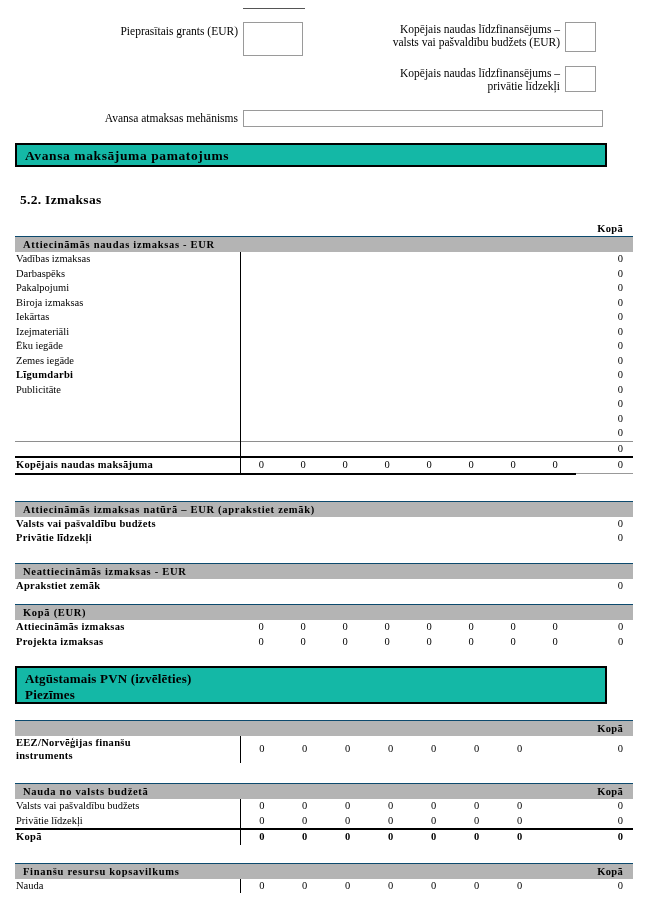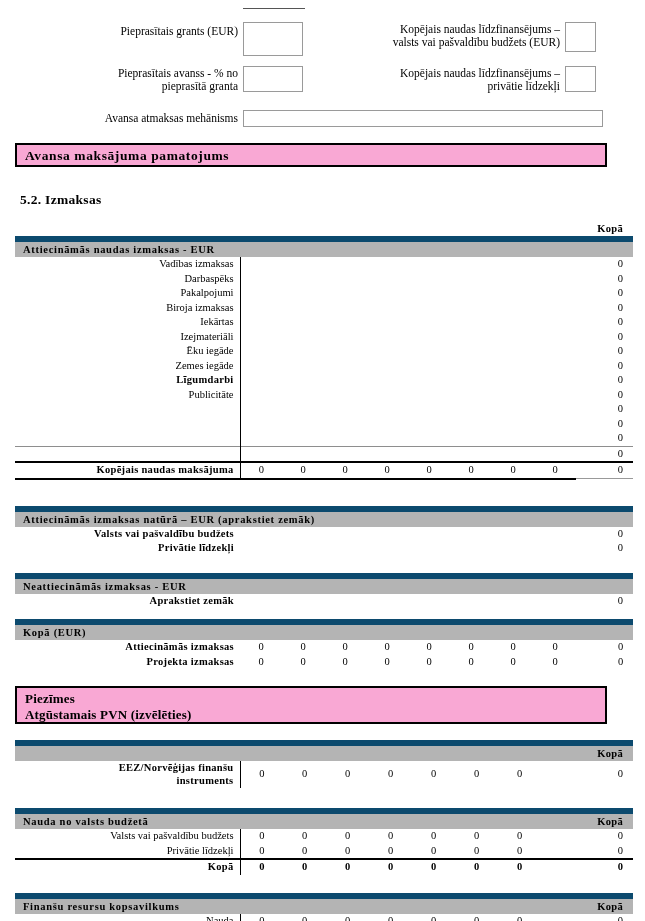--- a/index.html
+++ b/index.html
@@ -23,48 +23,48 @@
     font-family:"Liberation Serif", serif;
   }
   .fbox{
     border:1px solid #9a9a9a;background:#fff;box-sizing:border-box;
   }
 
   
   .banner{
     margin:0 auto;
     border:2px solid #000;
-    background:#f9a8d4;
+    background:#14b8a6;
     box-sizing:border-box;
     padding:3px 8px 12px 8px;
   }
   .banner-line{
     font-weight:bold;font-size:13.5px;letter-spacing:.6px;line-height:16px;
   }
   .banner-line.small{font-size:13px;letter-spacing:.2px;}
 
   
   .sect-h{
     font-weight:bold;font-size:13.5px;letter-spacing:.3px;
   }
 
   
   .tbl{border-collapse:collapse;table-layout:fixed;font-size:10.5px;}
   .grayhdr{
     background:#b4b4b4;
     font-weight:bold;font-size:10.5px;letter-spacing:.7px;
     padding:2px 4px 2px 8px;
-    border-top:6px solid #0c4a6e;
+    border-top:1px solid #0c4a6e;
   }
   .grayhdr.right{text-align:right;padding-right:10px;letter-spacing:.3px;}
   .kopa-top{
     text-align:right;font-weight:bold;font-size:10.5px;letter-spacing:.3px;
   }
   td.lbl{
-    text-align:right;padding-right:6px;font-size:10.5px;line-height:12.5px;
+    text-align:left;padding-right:6px;font-size:10.5px;line-height:12.5px;
     white-space:nowrap;
   }
   td.lbl.b{font-weight:bold;letter-spacing:.3px;}
   td.num{text-align:center;font-size:10.5px;line-height:12.5px;}
   td.num.b{font-weight:bold;}
   td.tot{text-align:right;padding-right:10px;font-size:10.5px;line-height:12.5px;}
   td.tot.b{font-weight:bold;}
 
   .vline{border-left:1.5px solid #000;}
   .thinline-row td{border-top:1px solid #8e8e8e;}
@@ -89,27 +89,20 @@
     </div>
 
     <div class="frow" style="left:310px;top:22px;width:290px;">
       <div class="flabel" style="width:250px;padding-top:1px;">
         <div>Kopējais naudas līdzfinansējums –</div>
         <div>valsts vai pašvaldību budžets (EUR)</div>
       </div>
       <div class="fbox" style="width:31px;height:30px;margin-left:5px;"></div>
     </div>
 
-    <div class="frow" style="left:60px;top:66px;width:245px;">
-      <div class="flabel" style="width:178px;padding-top:1px;">
-        <div>Pieprasītais avanss - % no</div>
-        <div>pieprasītā granta</div>
-      </div>
-      <div class="fbox" style="width:60px;height:26px;margin-left:5px;"></div>
-    </div>
 
     <div class="frow" style="left:310px;top:66px;width:290px;">
       <div class="flabel" style="width:250px;padding-top:1px;">
         <div>Kopējais naudas līdzfinansējums –</div>
         <div>privātie līdzekļi</div>
       </div>
       <div class="fbox" style="width:31px;height:26px;margin-left:5px;"></div>
     </div>
 
     <div class="frow" style="left:60px;top:110px;width:545px;">
@@ -312,22 +305,22 @@
         <td class="num">0</td>
         <td class="num">0</td>
         <td class="num">0</td>
         <td class="tot">0</td>
       </tr>
     </tbody>
       </table>
   </div>
 
   <div class="banner" style="width:592px;margin-left:15px;margin-top:17px;height:38px;">
+    <div class="banner-line small">Atgūstamais PVN (izvēlēties)</div>
     <div class="banner-line small">Piezīmes</div>
-    <div class="banner-line small">Atgūstamais PVN (izvēlēties)</div>
   </div>
 
 
   <div style="margin-top:16px;margin-left:15px;width:618px;">
 
     <table class="tbl" style="width:618px;">
       <colgroup>
         <col style="width:225px;">
         <col style="width:43px;">
           <col style="width:43px;">

